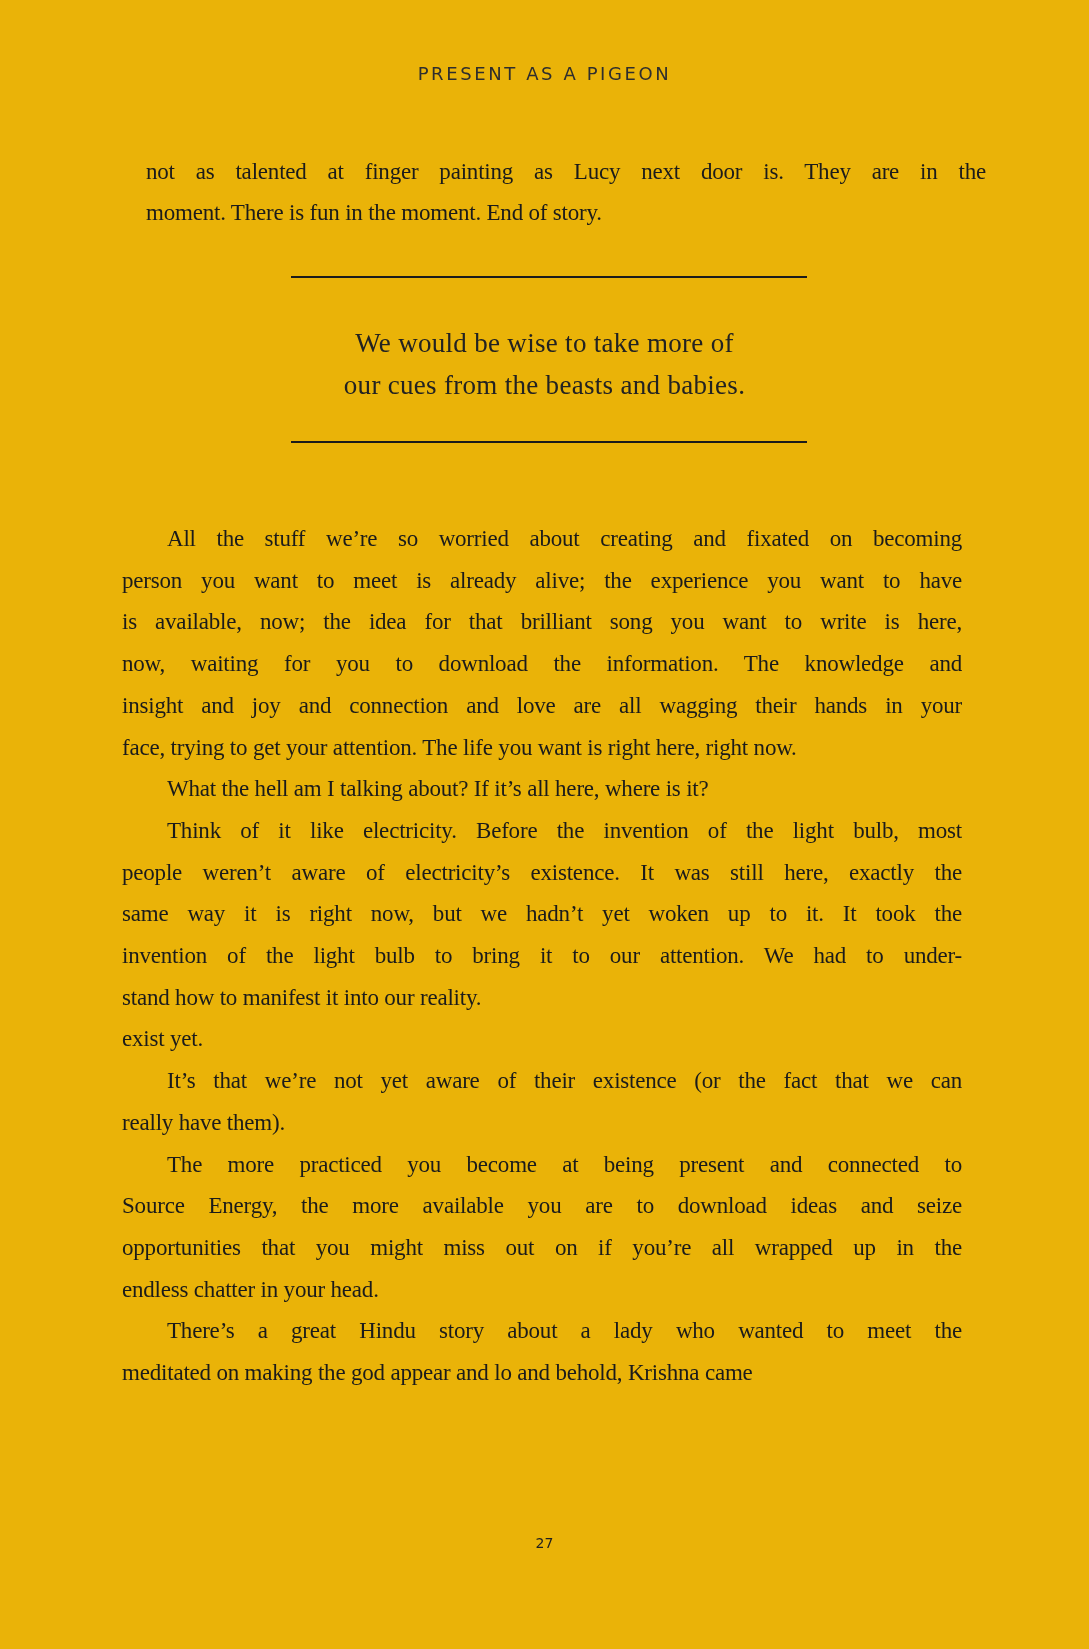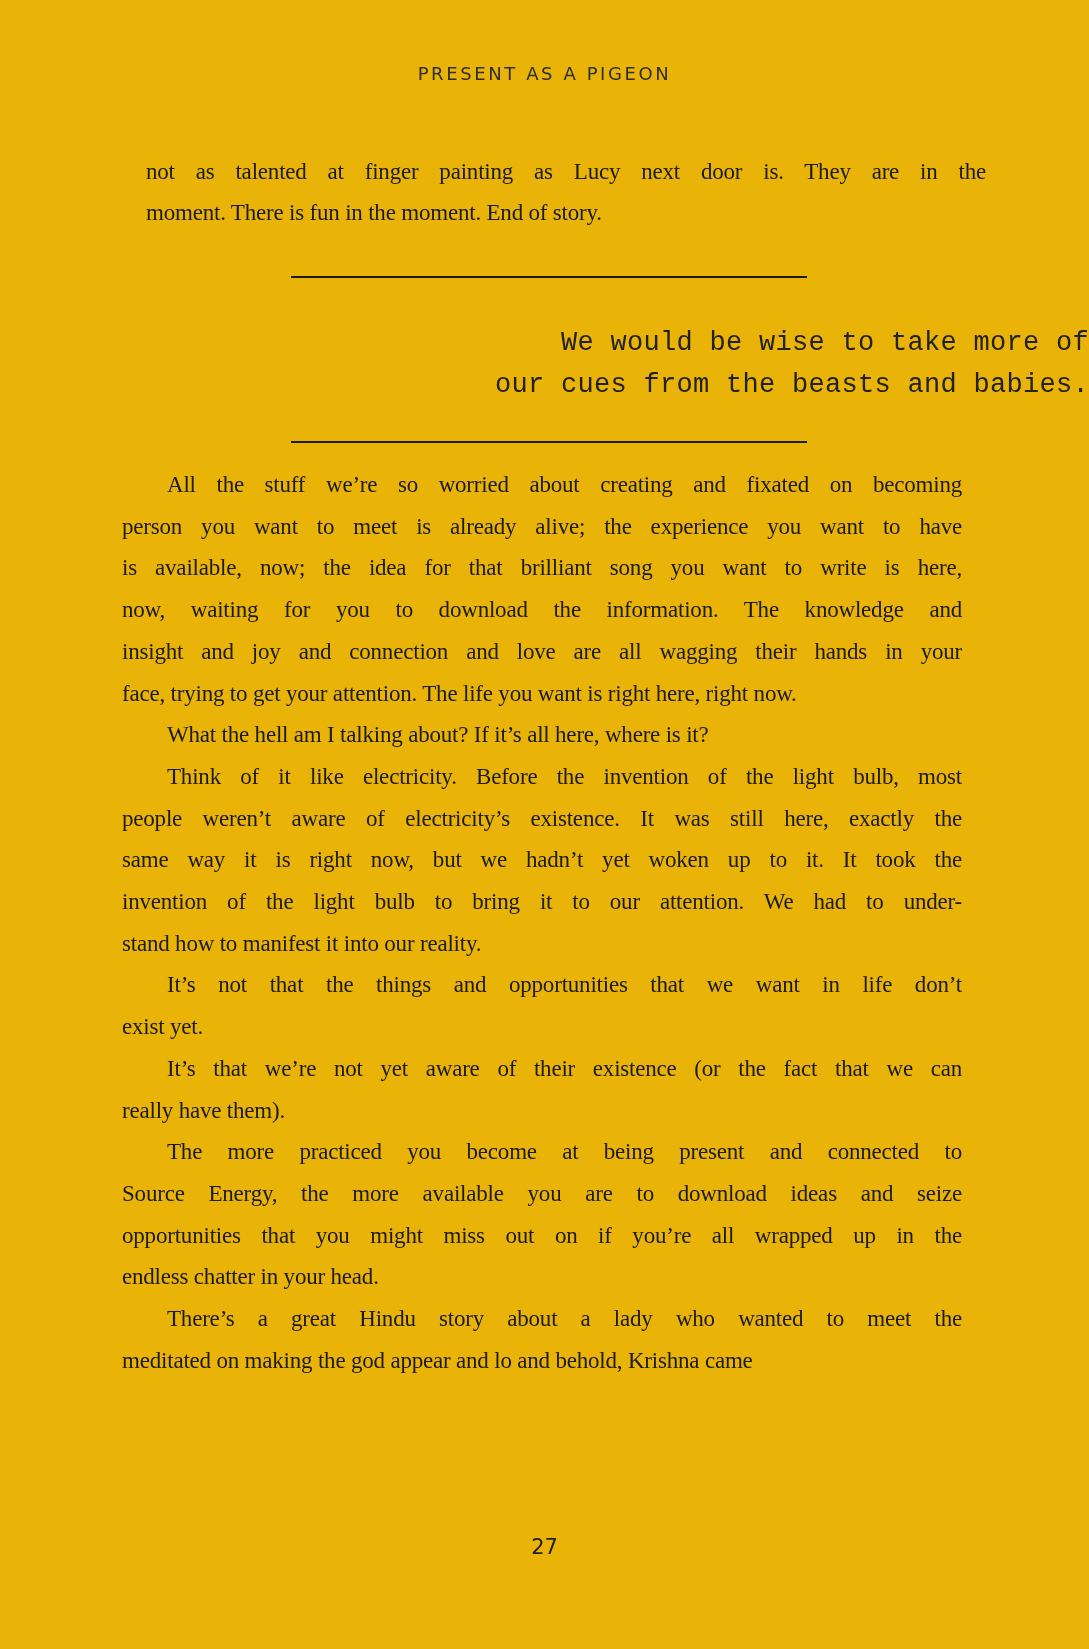--- a/index.html
+++ b/index.html
@@ -33,21 +33,21 @@
     width: 840px;
   }
   #opening-paragraph {
     top: 151px;
     font-size: 23px;
     line-height: 41px;
     letter-spacing: -0.2px;
     margin-left: 24px;
   }
   #main-paragraphs {
-    top: 464px;
+    top: 518px;
     font-size: 23px;
     line-height: 41.7px;
     letter-spacing: -0.2px;
   }
   .para { margin: 0; }
   .line {
     text-align: justify;
     text-align-last: justify;
     white-space: normal;
   }
@@ -60,35 +60,35 @@
     height: 2px;
     background: #1b1b1b;
   }
   #rule-top { top: 276px; }
   #rule-bottom { top: 441px; }
   .pull-quote {
     position: absolute;
     top: 322px;
     left: 0;
     width: 100%;
-    text-align: right;
-    font-family: Liberation Mono, monospace;
+    text-align: center;
+    font-family: Liberation Serif, serif;
     font-size: 27px;
     line-height: 42px;
     letter-spacing: 0.3px;
     color: #222222;
   }
   .folio {
     position: absolute;
     top: 1535px;
     left: 0;
     width: 100%;
     text-align: center;
     font-family: "DejaVu Sans", sans-serif;
-    font-size: 21px;
+    font-size: 14px;
     color: #1f1f1f;
   }
 </style>
 </head>
 <body>
 
 <div class="page">
 
   <header class="running-head">PRESENT AS A PIGEON</header>
 
@@ -121,21 +121,20 @@
         <div class="line last indent">What the hell am I talking about? If it’s all here, where is it?</div>
       </div>
       <div class="para">
         <div class="line indent">Think of it like electricity. Before the invention of the light bulb, most</div>
         <div class="line">people weren’t aware of electricity’s existence. It was still here, exactly the</div>
         <div class="line">same way it is right now, but we hadn’t yet woken up to it. It took the</div>
         <div class="line">invention of the light bulb to bring it to our attention. We had to under-</div>
         <div class="line last">stand how to manifest it into our reality.</div>
       </div>
       <div class="para">
-        <div class="line indent">It’s not that the things and opportunities that we want in life don’t</div>
         <div class="line last">exist yet.</div>
       </div>
       <div class="para">
         <div class="line indent">It’s that we’re not yet aware of their existence (or the fact that we can</div>
         <div class="line last">really have them).</div>
       </div>
       <div class="para">
         <div class="line indent">The more practiced you become at being present and connected to</div>
         <div class="line">Source Energy, the more available you are to download ideas and seize</div>
         <div class="line">opportunities that you might miss out on if you’re all wrapped up in the</div>

